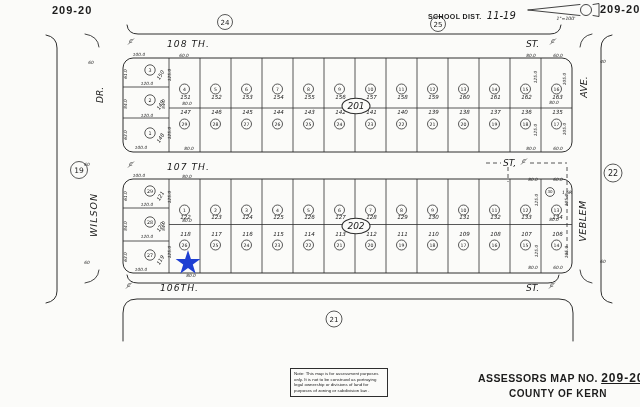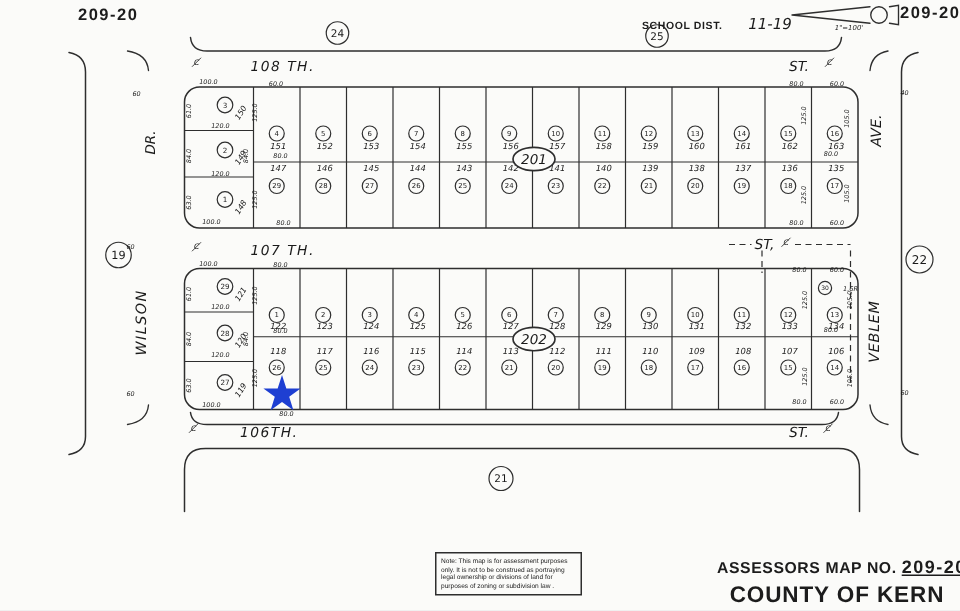--- a/index.html
+++ b/index.html
@@ -5,25 +5,25 @@
   html,body{margin:0;padding:0;background:#e8e8e8;}
   #stage{position:relative;width:640px;height:407px;background:#fbfbf9;overflow:hidden;
          font-family:"DejaVu Sans",sans-serif;color:#1c1c1c;}
   #map{position:absolute;left:0;top:0;}
   .ov{position:absolute;white-space:nowrap;}
   .sheetno{font-size:11px;font-weight:600;letter-spacing:1px;font-family:"Liberation Sans",sans-serif;}
   #title{left:214px;top:0px;font-size:15px;letter-spacing:3px;word-spacing:16px;
          font-family:"Liberation Sans",sans-serif;font-weight:500;}
   #school{left:428px;top:4px;}
   #school .lbl{font-size:7px;font-weight:700;letter-spacing:.4px;font-family:"Liberation Sans",sans-serif;}
-  #school .val{font-size:10px;font-style:italic;font-family:"DejaVu Sans",sans-serif;margin-left:12px;}
+  #school .val{font-size:10px;font-style:italic;font-family:"DejaVu Sans",sans-serif;}
   #assessors{left:478px;top:371px;font-size:10.5px;font-weight:700;
              font-family:"Liberation Sans",sans-serif;letter-spacing:.4px;}
   #assessors .no{font-size:12px;text-decoration:underline;letter-spacing:1px;}
-  #county{left:478px;top:388px;width:160px;text-align:center;font-size:15px;font-weight:700;
+  #county{left:478px;top:388px;width:160px;text-align:center;font-size:10px;font-weight:700;
           font-family:"Liberation Sans",sans-serif;letter-spacing:.6px;}
   #notebox{left:290px;top:368px;width:90px;border:1px solid #2e2e2e;padding:2px 3px;
            font-size:4.4px;line-height:1.3;font-family:"Liberation Sans",sans-serif;
            color:#222;white-space:normal;}
   #notebox span{display:block;}
 </style>
 </head>
 <body>
 
 <div id="stage">

